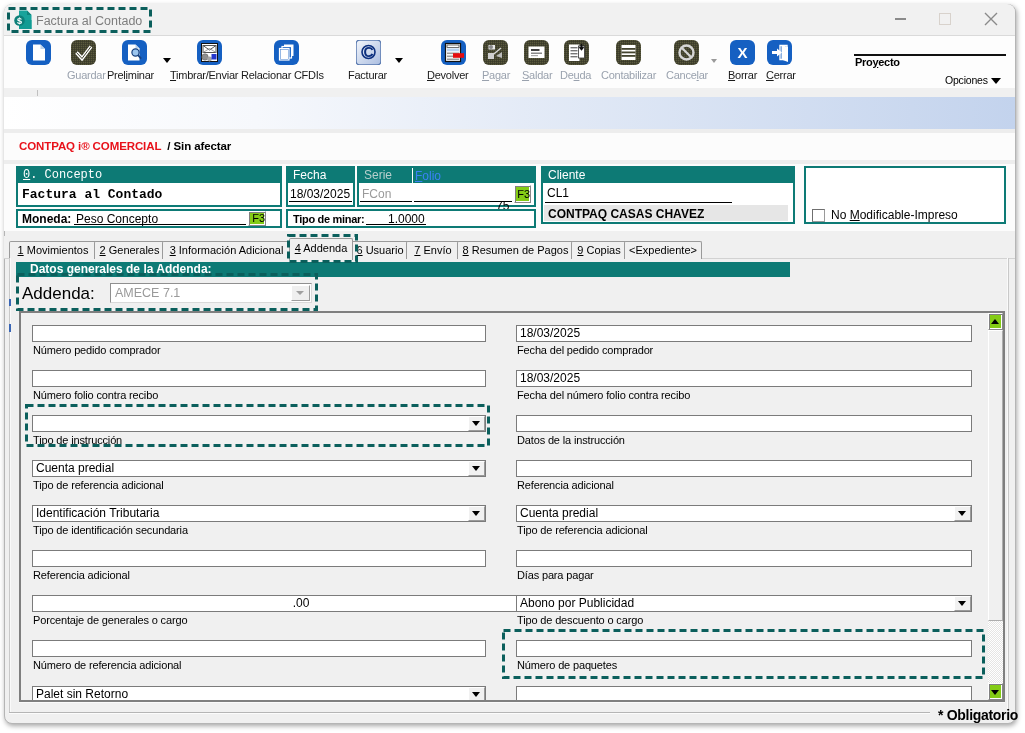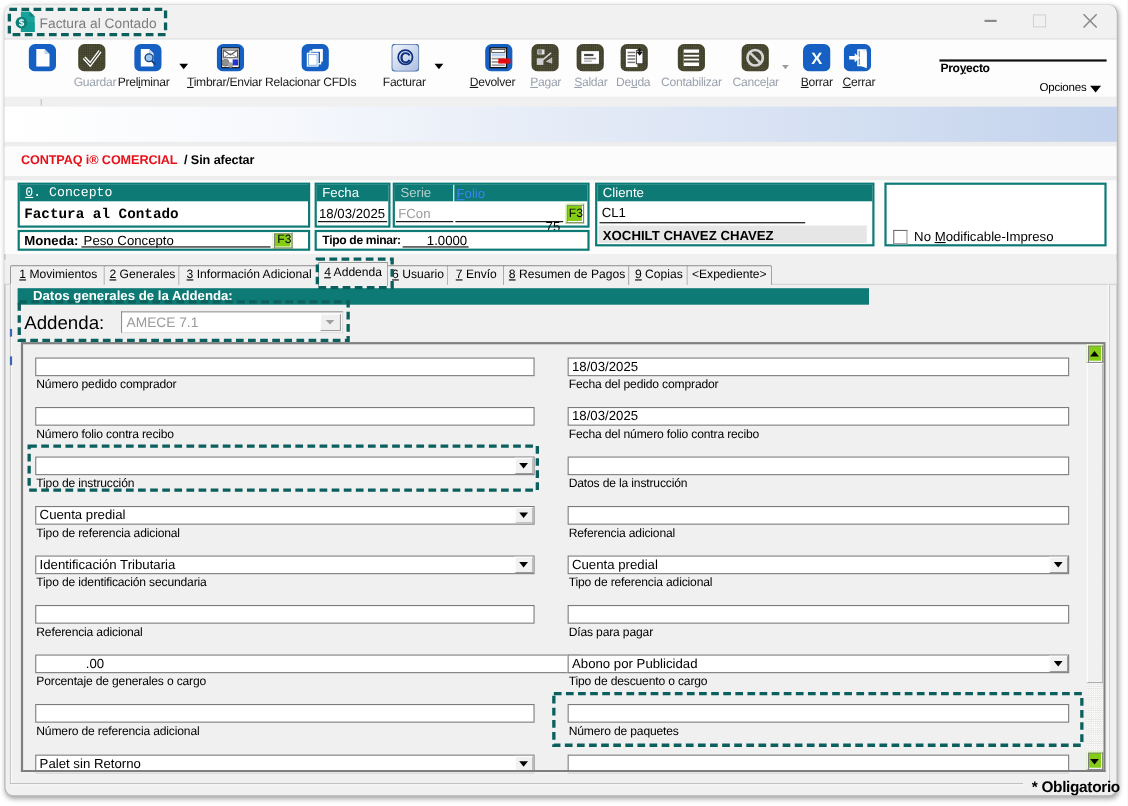--- a/index.html
+++ b/index.html
@@ -234,21 +234,21 @@
   <div class="uline" style="left:1px;top:33px;width:52px;"></div>
   <div class="fld" style="position:absolute;left:137px;top:19px;margin-top:12px;">75</div>
   <div class="uline" style="left:55px;top:33px;width:98px;"></div>
   <div class="f3" style="left:155px;top:17px;width:15px;height:16px;line-height:16px;">F3</div>
 </div>
 <div class="tbox" style="left:541px;top:166px;width:250px;height:54px;">
   <div class="thead">Cliente</div>
   <div class="fld" style="position:absolute;left:4px;top:18px;">CL1</div>
   <div class="uline" style="left:2px;top:34px;width:187px;"></div>
   <div class="abs" style="left:1px;top:37px;width:244px;height:16px;background:#e6e6e6;"></div>
-  <div class="fld b" style="position:absolute;left:5px;top:39px;">XOCHILT CHAVEZ CHAVEZ</div>
+  <div class="fld b" style="position:absolute;left:5px;top:39px;">CONTPAQ CASAS CHAVEZ</div>
 </div>
 <div class="tbox" style="left:804px;top:166px;width:198px;height:54px;">
   <div class="abs" style="left:6px;top:41px;width:11px;height:11px;background:#fff;border:1px solid #9a9a9a;border-top-color:#6f6f6f;border-left-color:#6f6f6f;"></div>
   <div class="fld" style="position:absolute;left:25px;top:40px;">No <u>M</u>odificable-Impreso</div>
 </div>
 <div class="tbox" style="left:16px;top:209px;width:262px;height:15px;">
   <div class="fld b" style="position:absolute;left:4px;top:1px;">Moneda:</div>
   <div class="fld" style="position:absolute;left:58px;top:1px;">Peso Concepto</div>
   <div class="uline" style="left:56px;top:13px;width:172px;"></div>
   <div class="f3" style="left:230px;top:0px;width:16px;height:13px;line-height:13px;">F3</div>
@@ -296,21 +296,21 @@
 <div class="inp" style="left:32px;top:415px;width:446px;">
     <div class="cbtn" style="right:0px;top:0px;"></div>
   </div>
 <div class="lbl" style="left:33px;top:434px;">Tipo de instrucción</div>
 <div class="inp" style="left:32px;top:460px;width:446px;">Cuenta predial<div class="cbtn" style="right:0px;top:0px;"></div></div>
 <div class="lbl" style="left:33px;top:479px;">Tipo de referencia adicional</div>
 <div class="inp" style="left:32px;top:505px;width:446px;">Identificación Tributaria<div class="cbtn" style="right:0px;top:0px;"></div></div>
 <div class="lbl" style="left:33px;top:524px;">Tipo de identificación secundaria</div>
 <div class="inp" style="left:32px;top:550px;width:446px;"></div>
 <div class="lbl" style="left:33px;top:569px;">Referencia adicional</div>
-<div class="inp" style="left:32px;top:595px;width:446px;text-align:left;padding-left:45px;">.00</div>
+<div class="inp" style="left:32px;top:595px;width:446px;text-align:center;padding-left:45px;">.00</div>
 <div class="lbl" style="left:33px;top:614px;">Porcentaje de generales o cargo</div>
 <div class="inp" style="left:32px;top:640px;width:446px;"></div>
 <div class="lbl" style="left:33px;top:659px;">Número de referencia adicional</div>
 <div class="inp" style="left:32px;top:686px;width:446px;">Palet sin Retorno<div class="cbtn" style="right:0px;top:0px;"></div></div>
 
 <div class="inp" style="left:516px;top:325px;width:448px;">18/03/2025</div>
 <div class="lbl" style="left:517px;top:344px;">Fecha del pedido comprador</div>
 <div class="inp" style="left:516px;top:370px;width:448px;">18/03/2025</div>
 <div class="lbl" style="left:517px;top:389px;">Fecha del número folio contra recibo</div>
 <div class="inp" style="left:516px;top:415px;width:448px;"></div>

